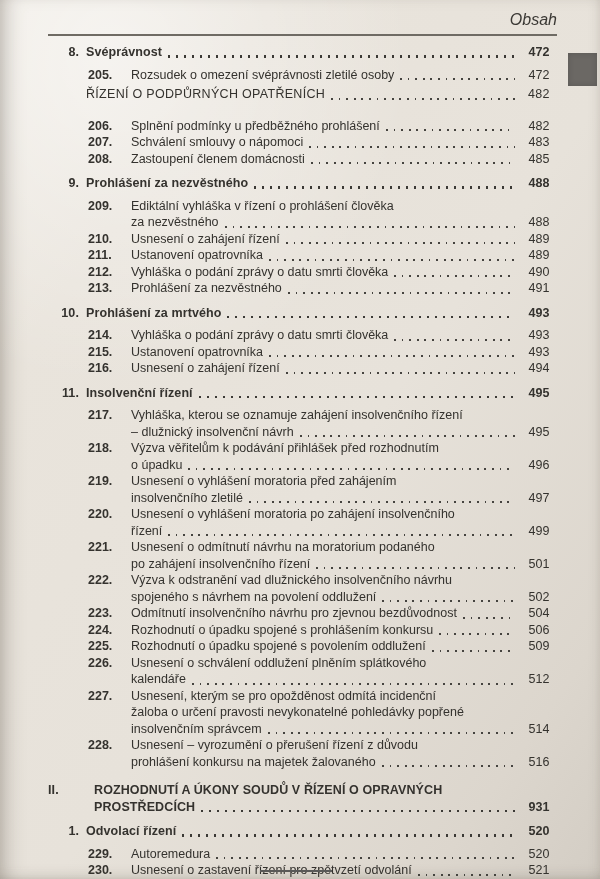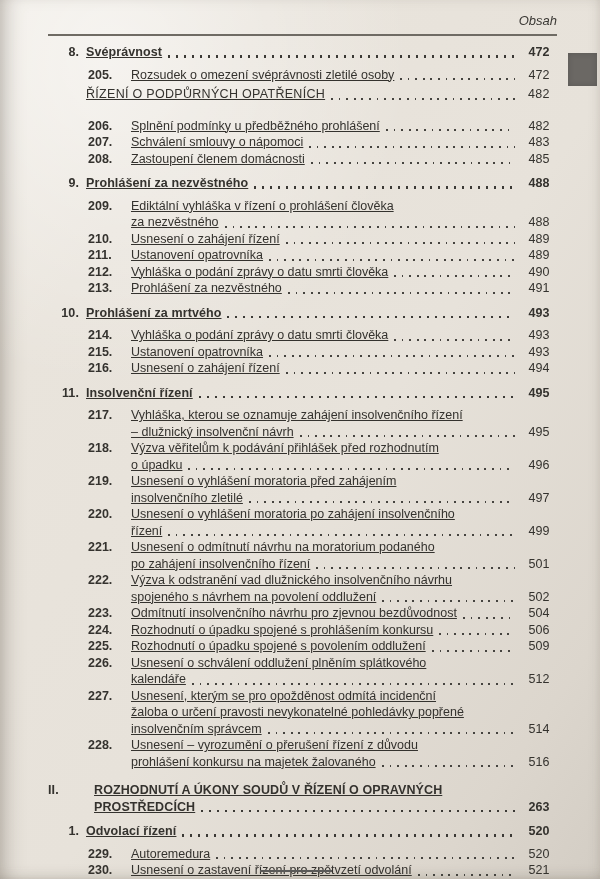--- a/index.html
+++ b/index.html
@@ -33,21 +33,21 @@
       inset 0 -10px 16px -12px rgba(92,82,70,.30);
   }
 
   
   .page-head{
     padding:11px 43px 0 48px;
     text-align:right;
   }
   .running-title{
     font-style:italic;
-    font-size:13px;
+    font-size:16px;
     line-height:16px;
     color:#3a3834;
   }
   .head-rule{
     margin-top:5px;
     height:2px;
     background:var(--rule);
   }
 
   
@@ -61,21 +61,21 @@
 
   
   .toc{
     margin:8px 43px 0 48px;
     font-size:12.5px;
     line-height:16.5px;
   }
   .entry{display:flex;align-items:flex-start;}
   .entry .num{flex:0 0 auto;}
   .entry .body{flex:1 1 auto;min-width:0;}
-  .entry .line{display:flex;text-decoration:underline;}
+  .entry .line{display:flex;}
   .entry .txt{white-space:nowrap;}
   .entry .leader{
     flex:1 1 auto;
     align-self:flex-end;
     height:2px;
     margin:0 6px 3px 6px;
     background-image:repeating-linear-gradient(to right,var(--dot) 0 1.8px,transparent 1.8px 7.6px);
     background-repeat:repeat-x;
   }
   .entry .page{
@@ -450,21 +450,21 @@
         <span class="num">II.</span>
         <div class="body">
           <div class="line">
             <span class="txt">ROZHODNUTÍ A ÚKONY SOUDŮ V ŘÍZENÍ O OPRAVNÝCH</span>
           </div>
           <div class="line">
             <span class="txt">PROSTŘEDCÍCH</span>
             <span class="leader"></span>
           </div>
         </div>
-        <span class="page">263</span>
+        <span class="page">931</span>
       </div>
       <div class="entry section">
         <span class="num">1.</span>
         <div class="body">
           <div class="line">
             <span class="txt">Odvolací řízení</span>
             <span class="leader"></span>
           </div>
         </div>
         <span class="page">520</span>

